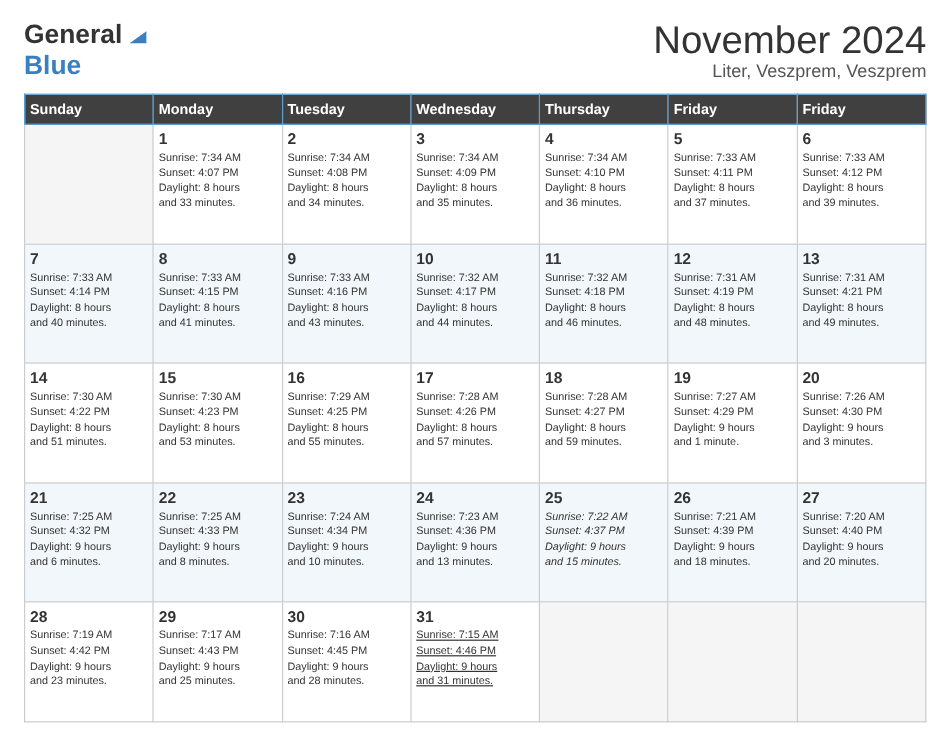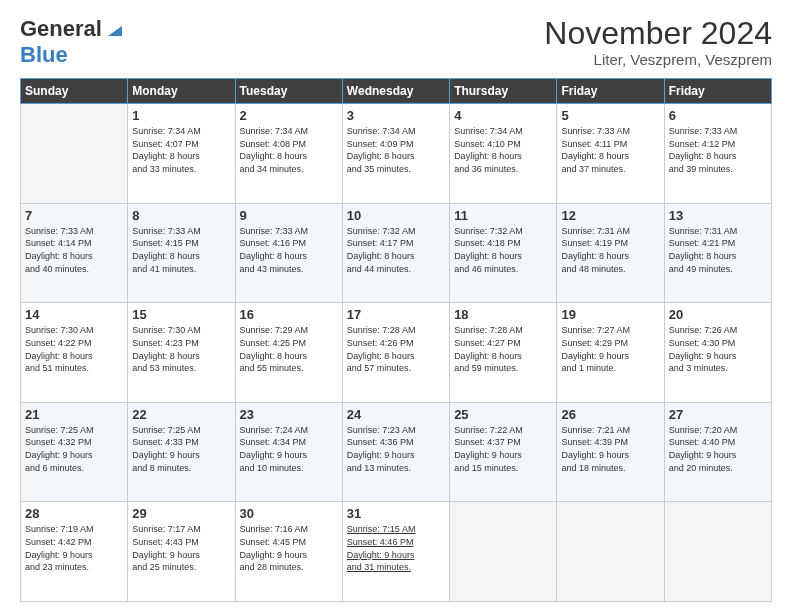--- a/index.html
+++ b/index.html
@@ -309,21 +309,21 @@
             </td>
             <td>
               <div class="day-num">24</div>
               <div class="day-info" style="white-space: pre-line;">Sunrise: 7:23 AM
 Sunset: 4:36 PM
 Daylight: 9 hours
 and 13 minutes.</div>
             </td>
             <td>
               <div class="day-num">25</div>
-              <div class="day-info" style="white-space: pre-line;">Sunrise: 7:22 AM
+              <div class="day-info" style="white-space: pre-line; font-style: italic;">Sunrise: 7:22 AM
 Sunset: 4:37 PM
 Daylight: 9 hours
 and 15 minutes.</div>
             </td>
             <td>
               <div class="day-num">26</div>
               <div class="day-info" style="white-space: pre-line;">Sunrise: 7:21 AM
 Sunset: 4:39 PM
 Daylight: 9 hours
 and 18 minutes.</div>

